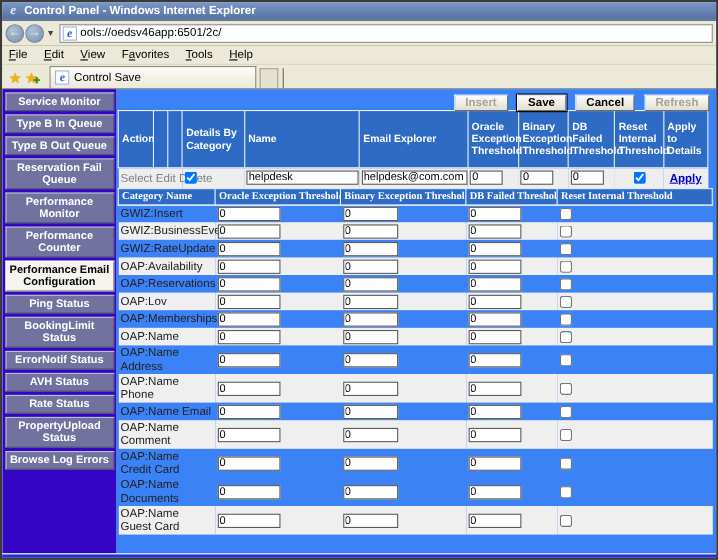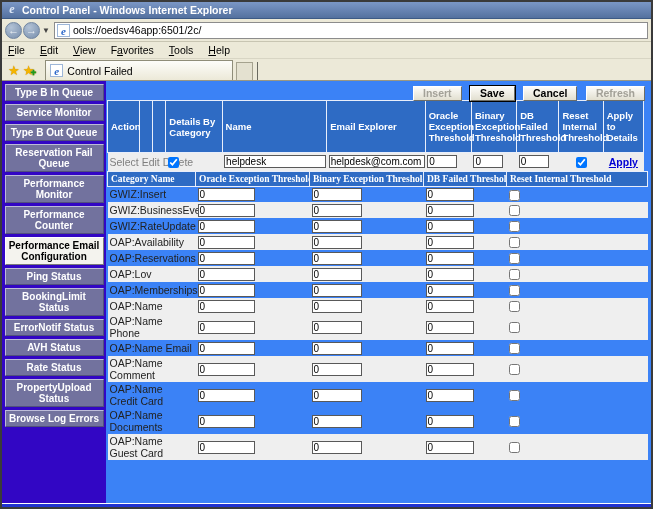--- a/index.html
+++ b/index.html
@@ -122,30 +122,30 @@
       <span class="menu-item">F<u>a</u>vorites</span>
       <span class="menu-item"><u>T</u>ools</span>
       <span class="menu-item"><u>H</u>elp</span>
     </div>
 
   <div class="tabbar">
     <span class="star">★</span>
     <span class="star star-add">★<span class="plus">✚</span></span>
     <div class="tab">
       <span class="ie-e page">e</span>
-      <span class="tab-label">Control Failed</span>
+      <span class="tab-label">Control Save</span>
     </div>
     <div class="tabstub"></div>
     <div class="tabsep"></div>
   </div>
 
   <div class="content">
     <div class="sidebar" id="sidebar">
+        <div class="sb-btn">Service Monitor</div>
         <div class="sb-btn">Type B In Queue</div>
-        <div class="sb-btn">Service Monitor</div>
         <div class="sb-btn">Type B Out Queue</div>
         <div class="sb-btn">Reservation Fail Queue</div>
         <div class="sb-btn">Performance Monitor</div>
         <div class="sb-btn">Performance Counter</div>
         <div class="sb-btn active">Performance Email Configuration</div>
         <div class="sb-btn">Ping Status</div>
         <div class="sb-btn">BookingLimit Status</div>
         <div class="sb-btn">ErrorNotif Status</div>
         <div class="sb-btn">AVH Status</div>
         <div class="sb-btn">Rate Status</div>
@@ -271,20 +271,27 @@
               <td><input type="text" class="in-db" value="0" style=""></td>
               <td class="cat-reset"><input type="checkbox" style=""></td>
             </tr>
             <tr class="alt">
               <td>OAP:Name</td>
               <td><input type="text" class="in-oracle" value="0" style=""></td>
               <td><input type="text" class="in-binary" value="0" style=""></td>
               <td><input type="text" class="in-db" value="0" style=""></td>
               <td class="cat-reset"><input type="checkbox" style=""></td>
             </tr>
+            <tr>
+              <td>OAP:Name Address</td>
+              <td><input type="text" class="in-oracle" value="0" style=""></td>
+              <td><input type="text" class="in-binary" value="0" style=""></td>
+              <td><input type="text" class="in-db" value="0" style=""></td>
+              <td class="cat-reset"><input type="checkbox" style=""></td>
+            </tr>
             <tr class="alt">
               <td>OAP:Name Phone</td>
               <td><input type="text" class="in-oracle" value="0" style=""></td>
               <td><input type="text" class="in-binary" value="0" style=""></td>
               <td><input type="text" class="in-db" value="0" style=""></td>
               <td class="cat-reset"><input type="checkbox" style=""></td>
             </tr>
             <tr>
               <td>OAP:Name Email</td>
               <td><input type="text" class="in-oracle" value="0" style=""></td>

